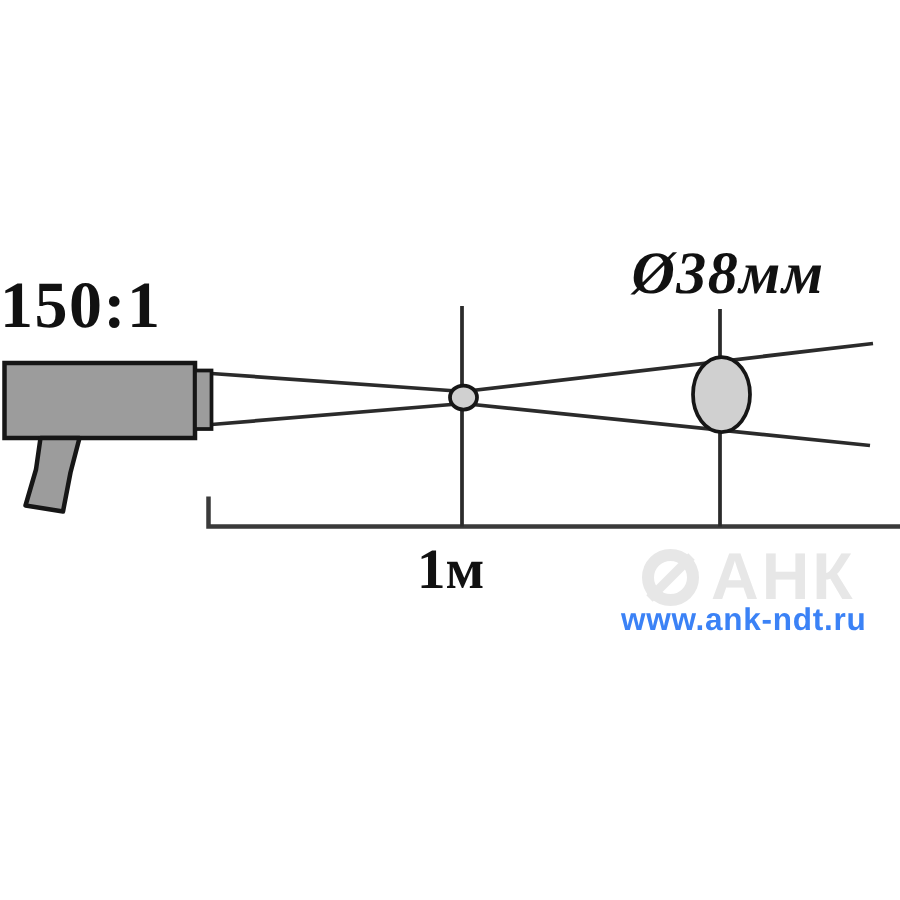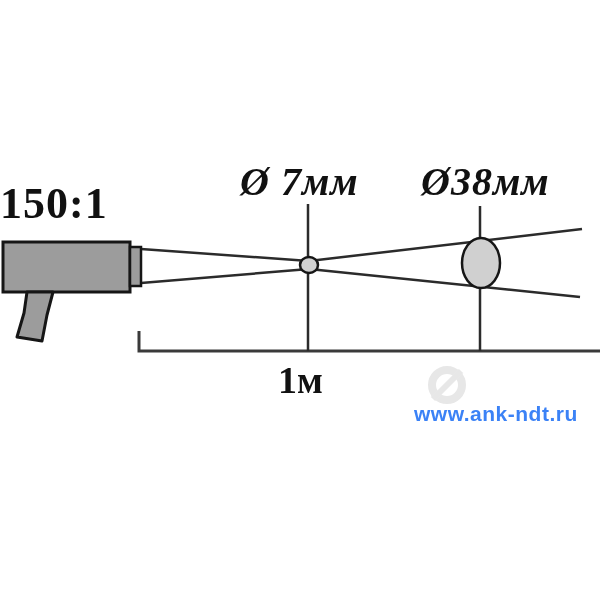--- a/index.html
+++ b/index.html
@@ -61,31 +61,31 @@
     <ellipse cx="309" cy="265" rx="9" ry="8" fill="#d0d0d0" stroke="#161616" stroke-width="2.5"></ellipse>
     <ellipse cx="481" cy="263" rx="19" ry="25" fill="#d0d0d0" stroke="#161616" stroke-width="2.5"></ellipse>
 
     <rect x="3" y="242" width="127" height="50" fill="#9c9c9c" stroke="#161616" stroke-width="3"></rect>
     <rect x="130" y="247" width="11" height="39" fill="#9c9c9c" stroke="#161616" stroke-width="2.5"></rect>
     <polygon points="27,292 53,292 47,315 42,341 17,337 24,313" fill="#9c9c9c" stroke="#161616" stroke-width="3" stroke-linejoin="round"></polygon>
   </svg>
 
   <div class="lbl ratio-label">150:1</div>
 
-  <div class="lbl spot-label spot-label-1m">Ø 7мм</div>
 
   <div class="lbl spot-label spot-label-2m">Ø38мм</div>
 
   <div class="lbl dist-label dist-label-1m">1м</div>
 
 
   <div class="watermark">
     <div class="wm-row">
       <svg width="46" height="42" viewBox="0 0 46 42">
         <circle cx="23" cy="21" r="15" fill="none" stroke="#e7e7e7" stroke-width="8"></circle>
         <line x1="6" y1="38" x2="40" y2="4" stroke="#ffffff" stroke-width="5"></line>
         <line x1="9" y1="35" x2="37" y2="7" stroke="#e7e7e7" stroke-width="6"></line>
       </svg>
+      <span class="wm-brand">АНК</span>
     </div>
     <div class="wm-url">www.ank-ndt.ru</div>
   </div>
 
 </div>
 
 </body></html>

